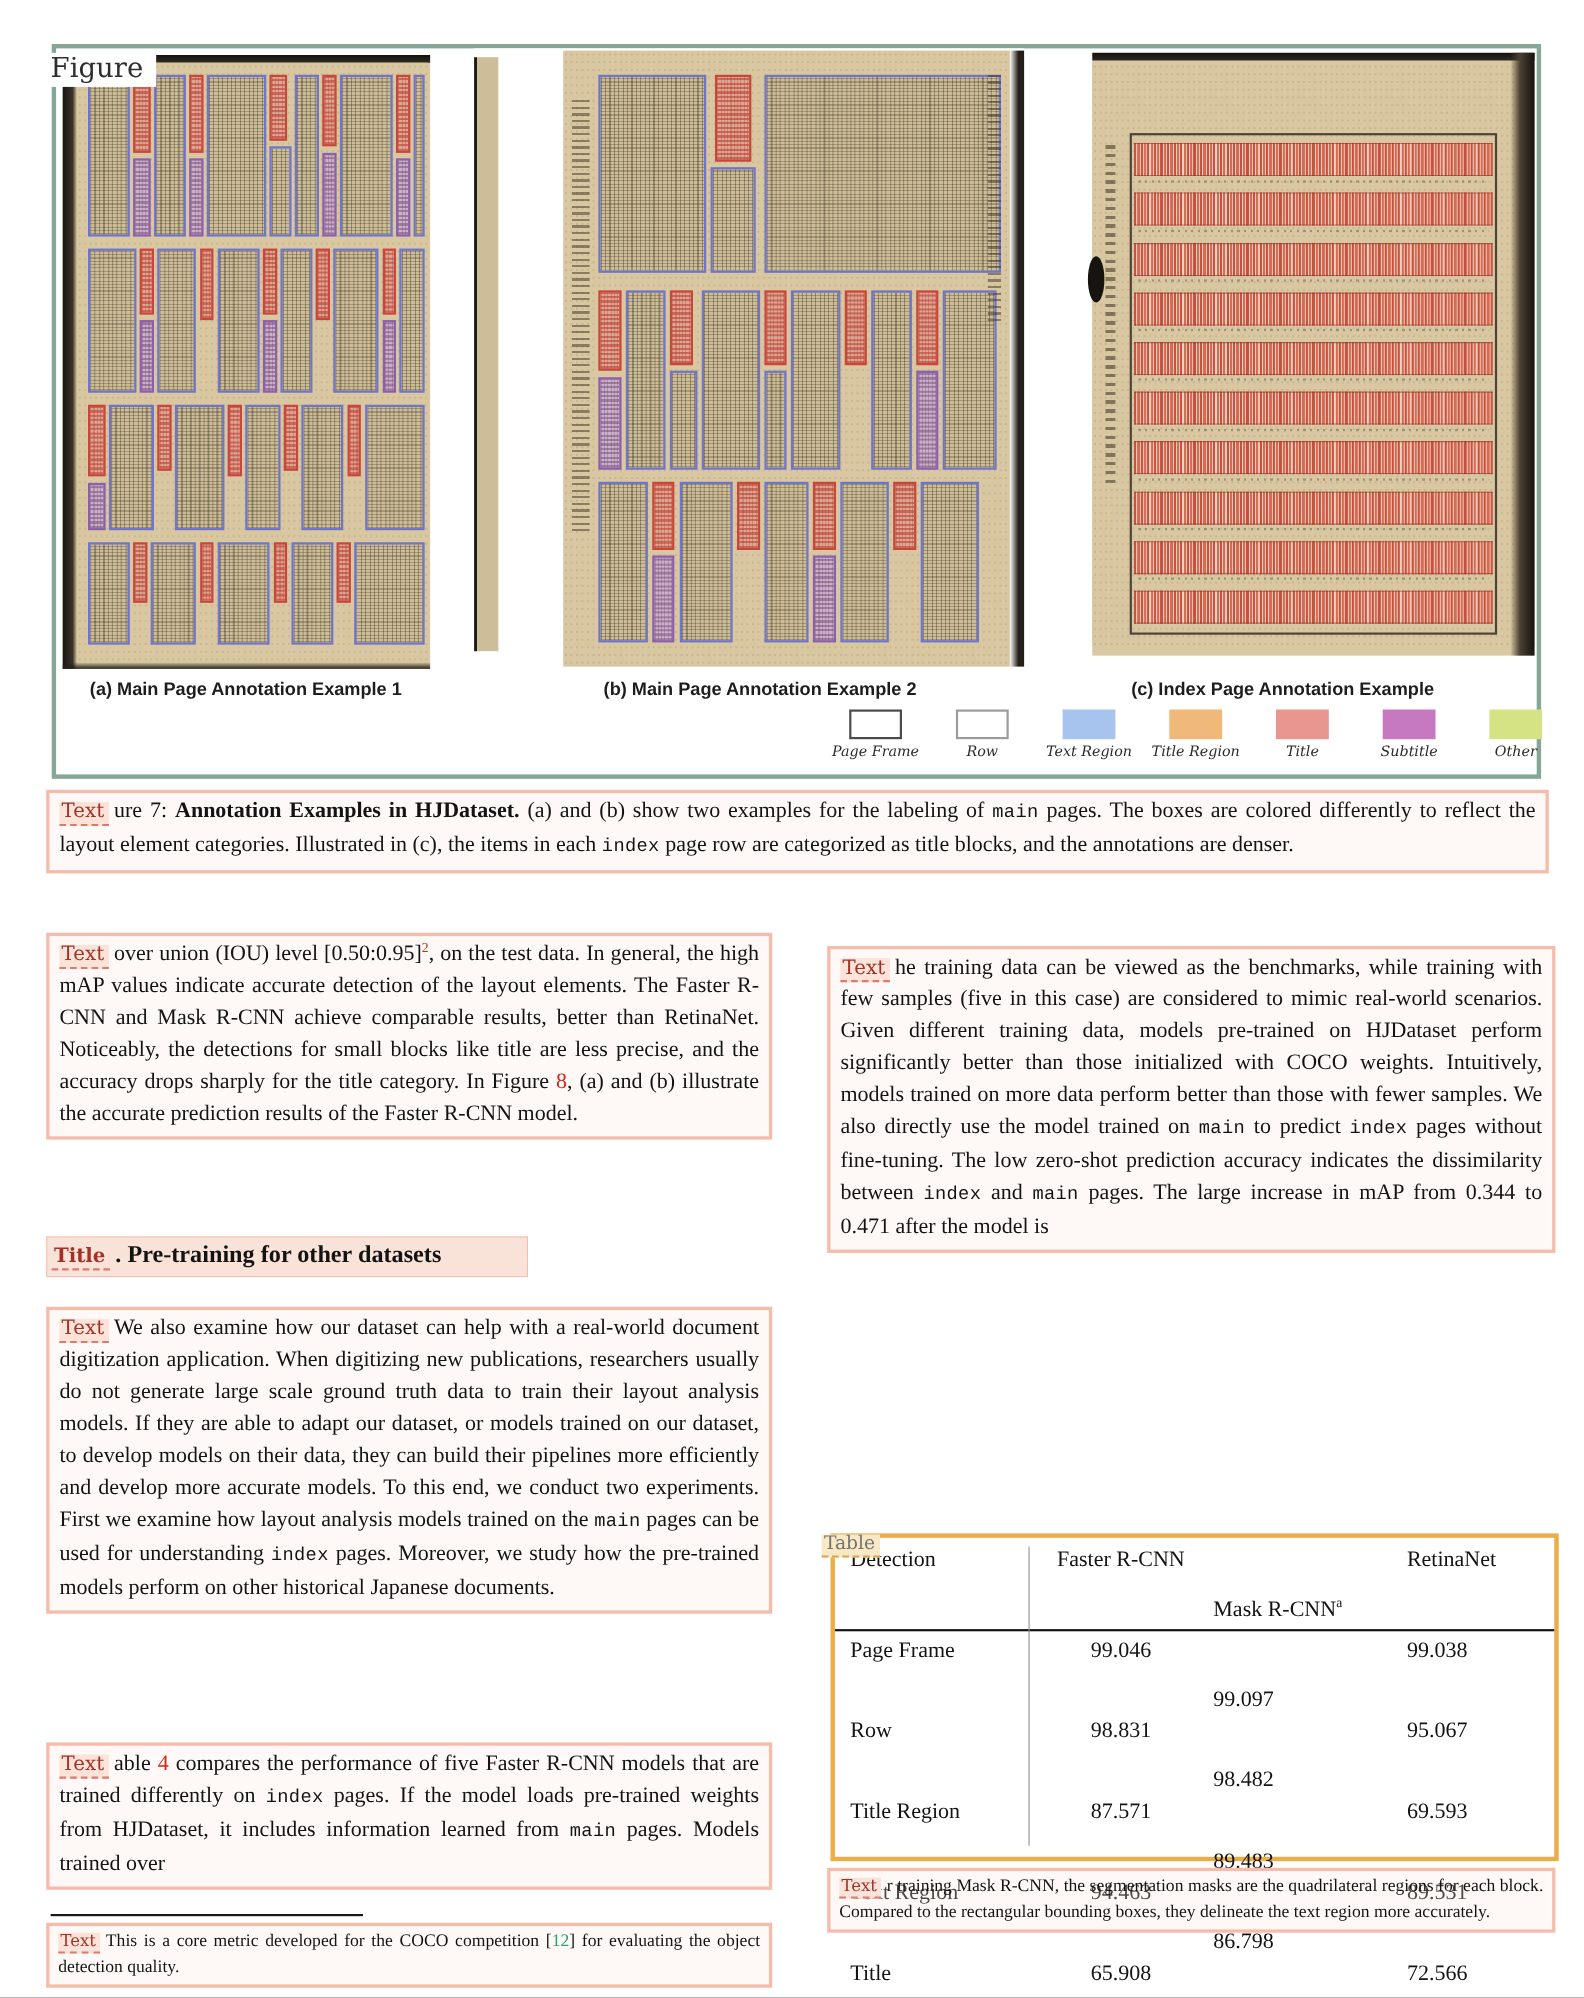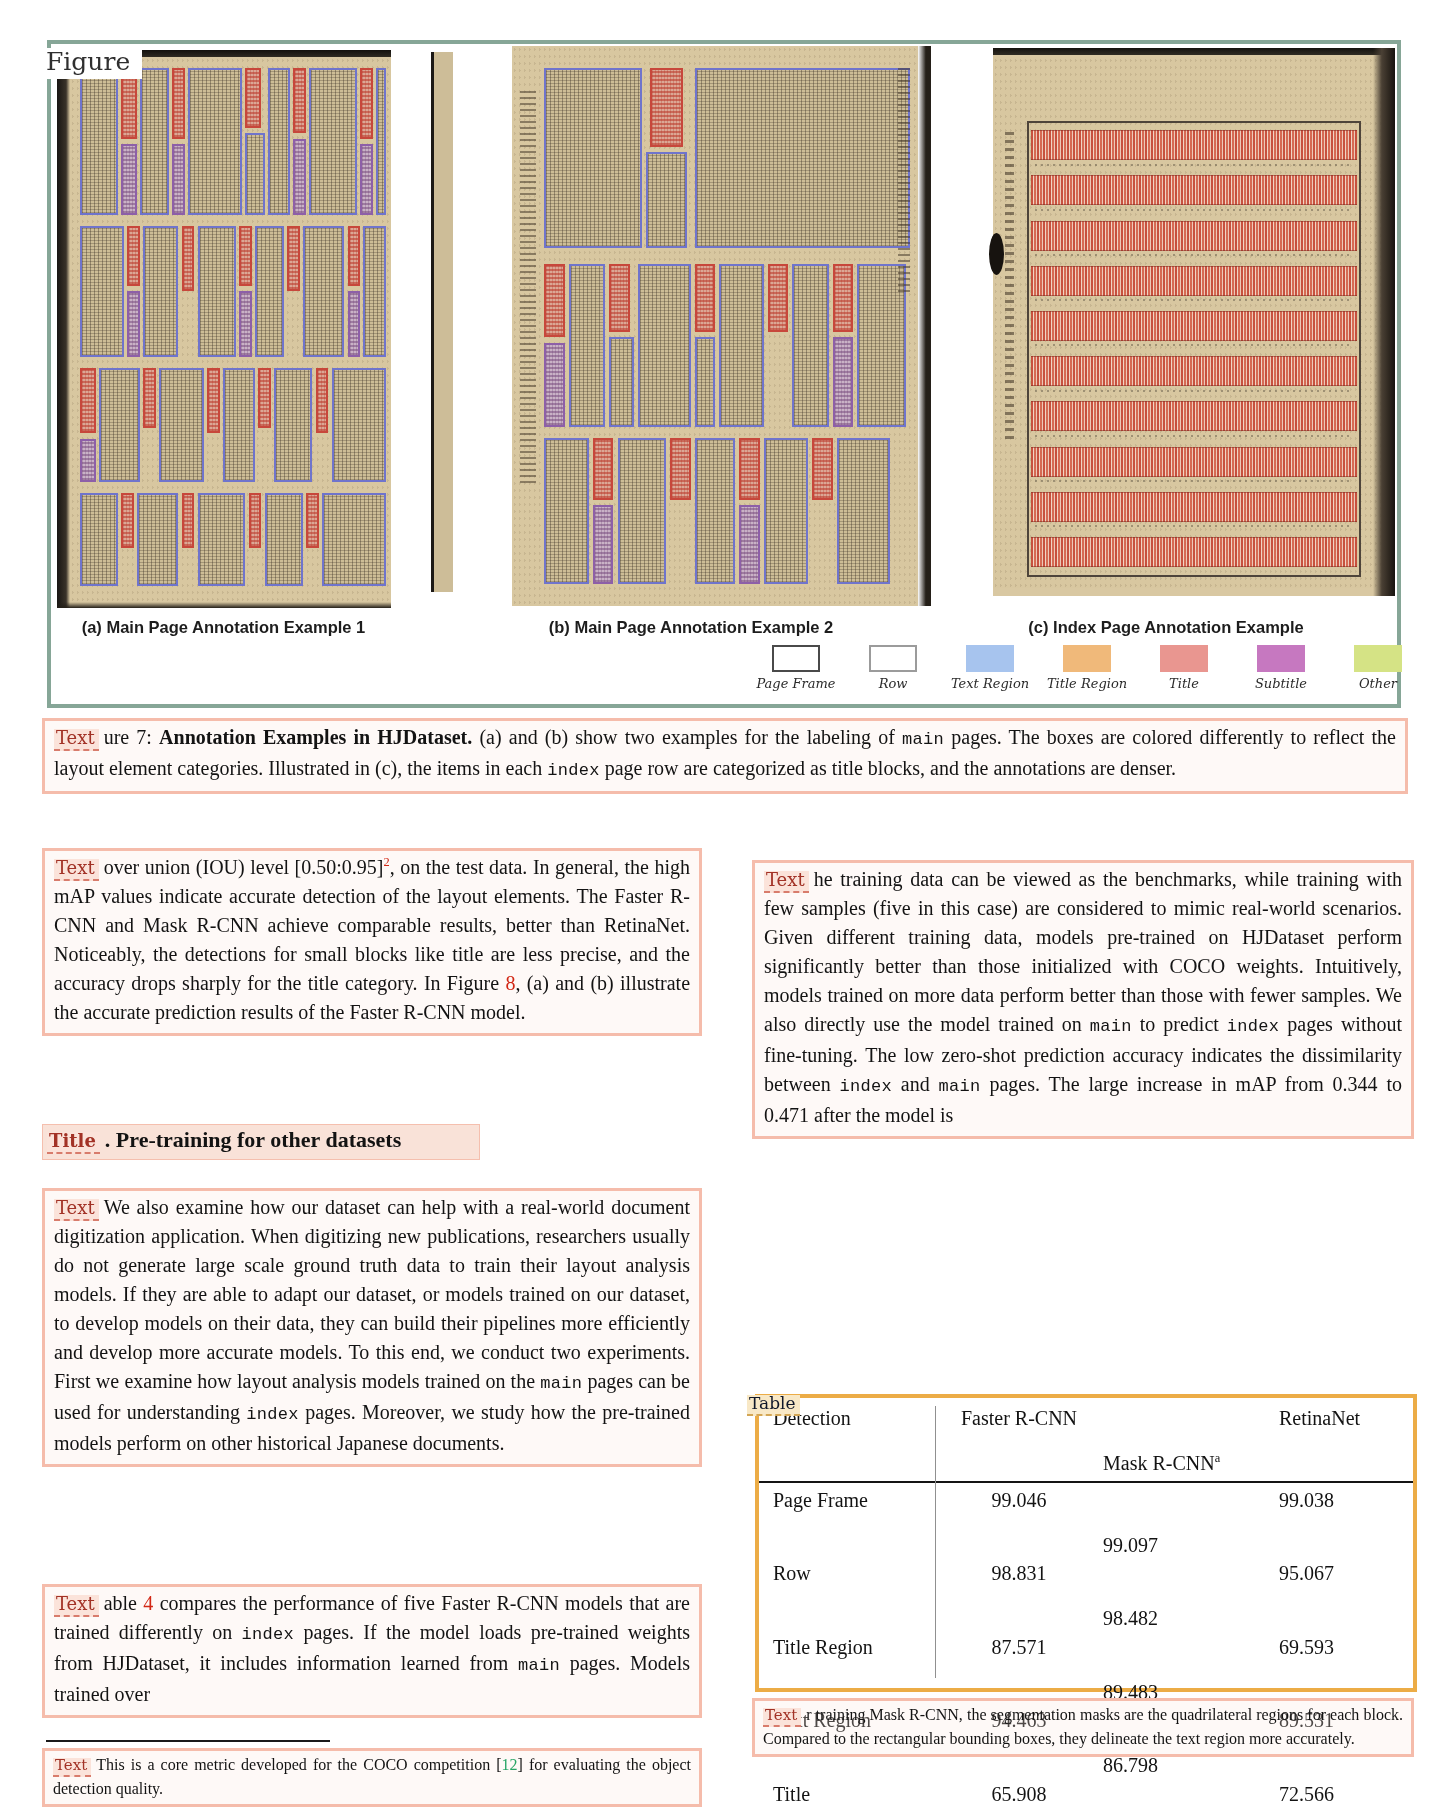--- a/index.html
+++ b/index.html
@@ -7,21 +7,21 @@
         font-family:"Liberation Serif",serif;color:#131313;}
 
   
   .region{position:absolute;border:3px solid #f5bcab;background:rgba(252,231,225,.25);
           box-sizing:border-box;padding:2px 9px 6px;font-size:20px;line-height:29px;
           text-align:justify;}
   .fnote{font-size:16px;line-height:23.5px;padding:2px 8px 4px;}
   .chip{display:inline-block;font-family:"DejaVu Serif",serif;line-height:1.05;
         padding:0 4px 1px 2px;margin-right:5px;border-bottom:2px dashed rgba(214,118,102,.95);}
   .chip-text{color:#a23226;background:#fbe3da;font-size:18px;}
-  .chip-table{position:absolute;left:-12px;top:-3px;color:#0f172a;background:#f8e8c6;
+  .chip-table{position:absolute;left:-12px;top:-3px;color:#737373;background:#f8e8c6;
         font-size:17px;border-bottom:2px dashed rgba(206,158,72,.9);z-index:5;}
   .chip-figure{position:absolute;left:-11px;top:4px;color:#2f2f2f;background:#fff;
         font-size:25px;border-bottom:none;padding:1px 12px 4px 6px;z-index:9;}
   .seg-b{font-weight:700}
   .seg-m{font-family:"Liberation Mono",monospace;font-size:.85em;letter-spacing:.3px}
   .seg-r{color:#d22714}
   .seg-g{color:#28a566}
   .seg-sup{vertical-align:super;font-size:.62em;line-height:0}
 
   .heading-region{position:absolute;background:#f9e2d8;border:1px solid rgba(243,176,156,.7);

